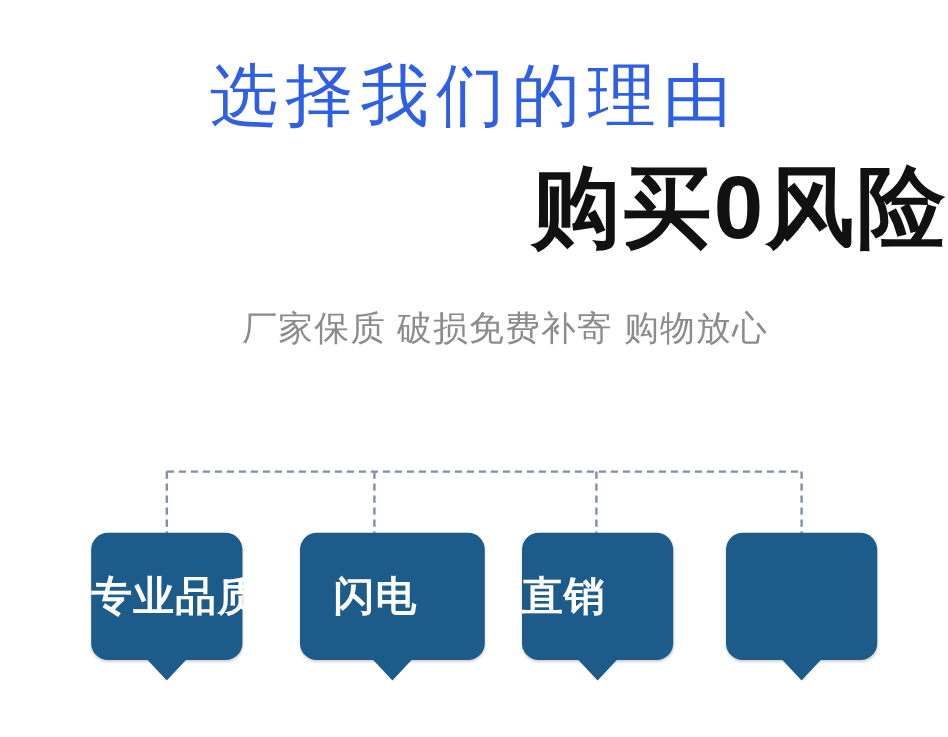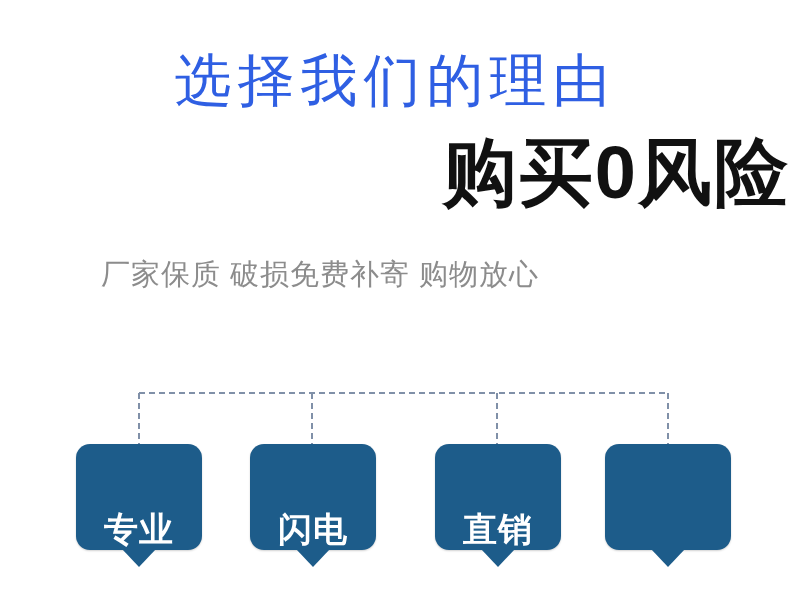--- a/index.html
+++ b/index.html
@@ -45,21 +45,21 @@
     letter-spacing: 2px;
     font-weight: 700;
     color: #111111;
     white-space: nowrap;
   }
   .subtitle {
     position: absolute;
     left: 0;
     top: 253px;
     width: 640px;
-    text-align: center;
+    text-align: right;
     font-family: "Liberation Sans", "DejaVu Sans", sans-serif;
     font-size: 29px;
     line-height: 42px;
     letter-spacing: 1px;
     font-weight: 400;
     color: #8c8c8c;
   }
   .subtitle .sub-line {
     display: block;
   }
@@ -84,23 +84,23 @@
   }
   .card {
     position: absolute;
     top: 0;
     width: 126px;
     height: 106px;
     border-radius: 14px;
     background: #1d5c8a;
     box-shadow: 0 1px 2px rgba(0,0,0,0.18);
     display: flex;
-    flex-direction: column;
+    flex-direction: row;
     align-items: center;
-    justify-content: flex-end;
+    justify-content: flex-start;
   }
   .card .tail {
     position: absolute;
     left: 50%;
     bottom: -17px;
     margin-left: -17px;
     width: 0;
     height: 0;
     border-left: 17px solid transparent;
     border-right: 17px solid transparent;
@@ -110,21 +110,21 @@
     font-family: "Liberation Sans", "DejaVu Sans", sans-serif;
     font-size: 34px;
     line-height: 41px;
     font-weight: 700;
     color: #ffffff;
     letter-spacing: 1px;
     text-align: center;
     white-space: nowrap;
   }
   .c0 { left: 76px; }
-  .c1 { left: 250px; }
+  .c1 { left: 250px; padding-left: 28px; }
   .c2 { left: 435px; }
   .c3 { left: 605px; }
 </style>
 </head>
 <body>
 
 <div id="banner">
 
   <div class="eyebrow">选择我们的理由</div>
 
@@ -141,20 +141,21 @@
       <path d="M312 393 V446"></path>
       <path d="M497 393 V446"></path>
       <path d="M668 393 V446"></path>
     </g>
   </svg>
 
   <div class="cards">
 
     <div class="card c0">
       <span class="card-label">专业</span>
+      <span class="card-label">品质</span>
       <span class="tail"></span>
     </div>
 
     <div class="card c1">
       <span class="card-label">闪电</span>
       <span class="tail"></span>
     </div>
 
     <div class="card c2">
       <span class="card-label">直销</span>

